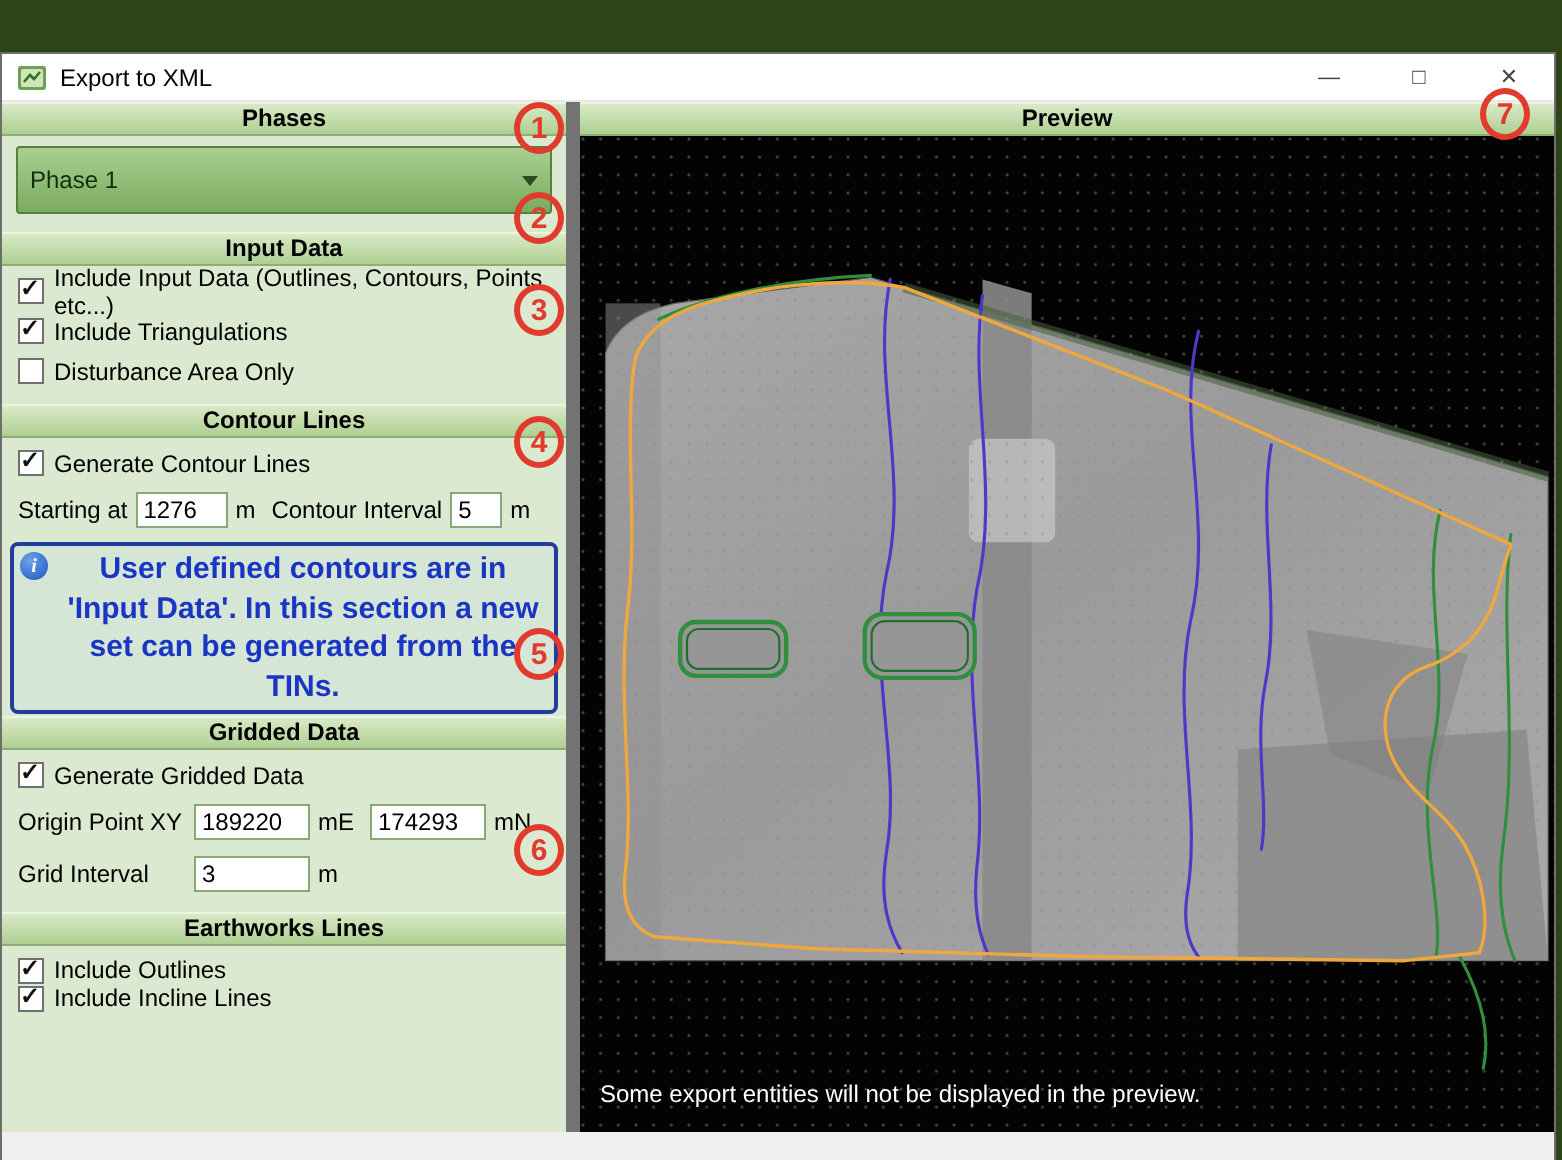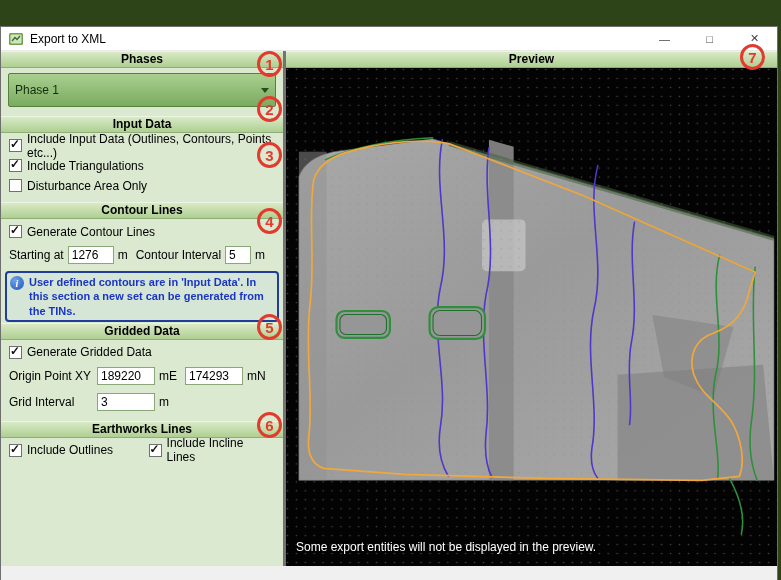--- a/index.html
+++ b/index.html
@@ -43,21 +43,21 @@
     display:flex; align-items:center; justify-content:space-between;
     background:linear-gradient(#a9cf90, #7aab5f);
     border:1px solid #567f40; border-radius:2px;
     color:#142e0c; cursor:default;
   }
   .dd-arrow {
     width:0; height:0; border-left:4px solid transparent; border-right:4px solid transparent;
     border-top:5px solid #2c4a1e;
   }
   .cbrow { display:flex; align-items:center; gap:5px; margin:5px 8px 0; height:15px; }
-  .cb2col { display:flex; margin:5px 8px 0; height:15px; }
+  .cb2col { display:flex; margin:5px 8px 0; height:15px;flex-direction:column; }
   .cb2col .cbrow { margin:0; }
   .cb2col .cbrow.col1 { width:140px; }
   input[type="checkbox"] {
     appearance:none; -webkit-appearance:none;
     width:13px; height:13px; background:#fff; border:1px solid #707070;
     margin:0; position:relative; flex:0 0 auto;
   }
   input[type="checkbox"]:checked::after {
     content:"✓"; position:absolute; left:0px; top:-2px;
     font-size:12px; font-weight:bold; color:#101010; line-height:13px;
@@ -75,23 +75,23 @@
     margin:6px 4px 0; padding:2px 3px;
     border:2px solid #1f3d99; border-radius:4px;
     background:#d5e6d6; display:flex; gap:5px; align-items:flex-start;
   }
   .info-icon {
     width:14px; height:14px; border-radius:50%; flex:0 0 auto; margin-top:1px;
     background:radial-gradient(circle at 35% 30%, #6ea2e8, #1c55c0);
     color:#fff; font:italic bold 10px "Liberation Serif", serif;
     display:flex; align-items:center; justify-content:center;
   }
-  .info-text { color:#1a35c4; font-weight:bold; font-size:11px; line-height:1.3; }
-  
-  .preview-panel { flex:1; position:relative; background:#000; border-left:3px solid #737373; }
+  .info-text { color:#1a35c4; font-weight:bold; font-size:15px; line-height:1.3;text-align:center; }
+  
+  .preview-panel { flex:1; position:relative; background:#000; border-left:7px solid #737373; }
   .preview-header {
     height:17px; line-height:15px; text-align:center; font-weight:bold; font-size:12px;
     background:linear-gradient(#d9eac6, #aecf92);
     border-top:1px solid #ecf5e1; border-bottom:1px solid #8fae77;
   }
   .preview-body { position:absolute; top:17px; left:0; right:0; bottom:0; background:#030303; }
   .preview-body svg { display:block; width:100%; height:100%; }
   .preview-note {
     position:absolute; left:10px; bottom:12px; color:#ffffff; font-size:12px; white-space:nowrap;
   }

